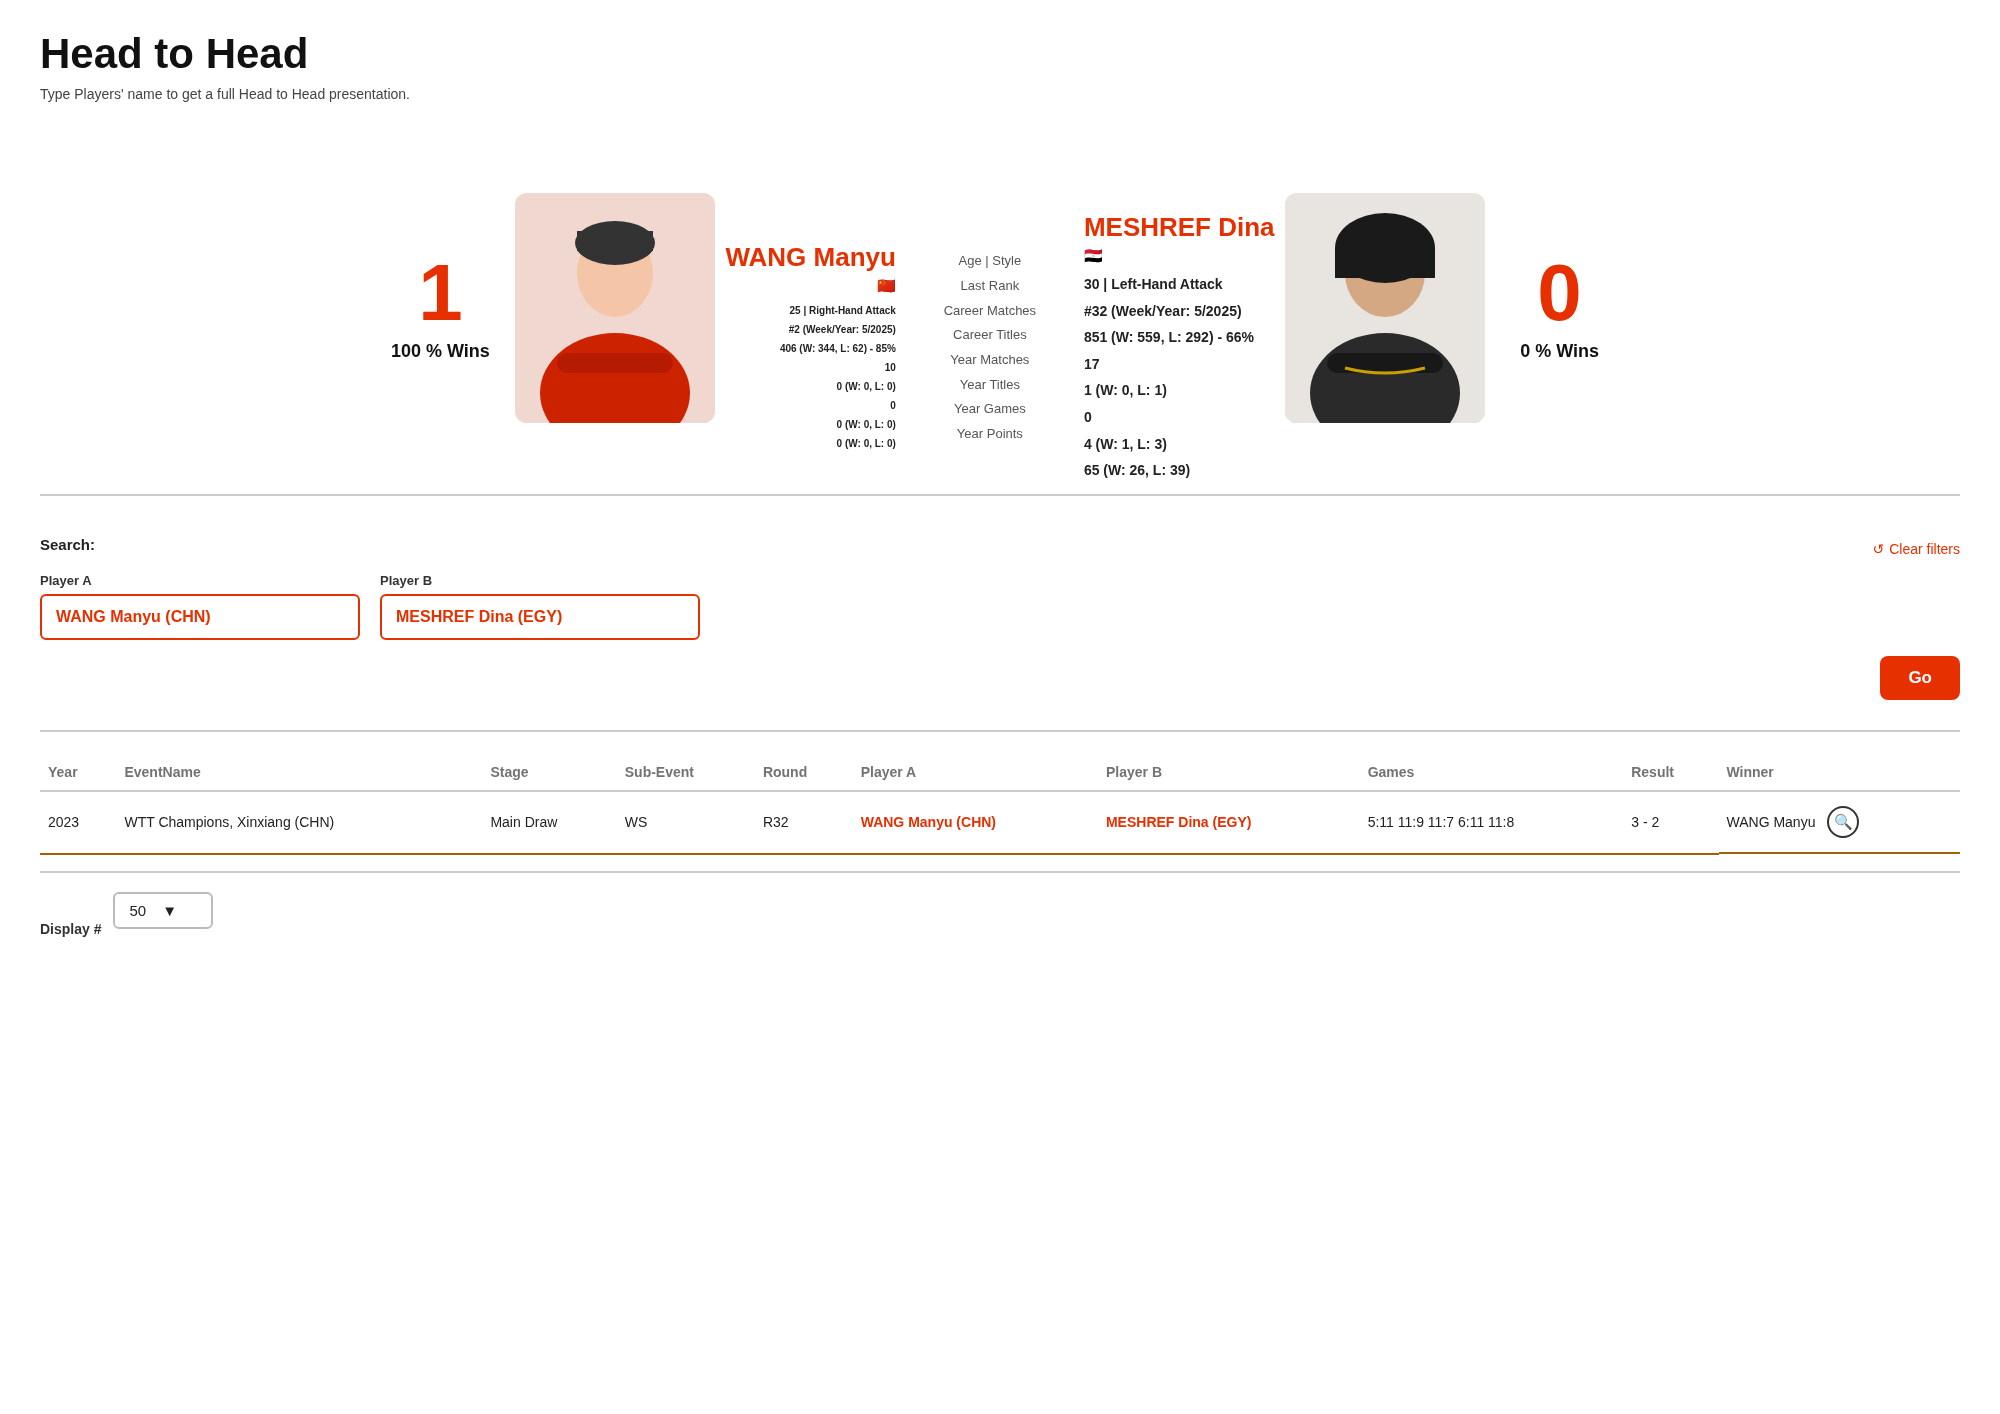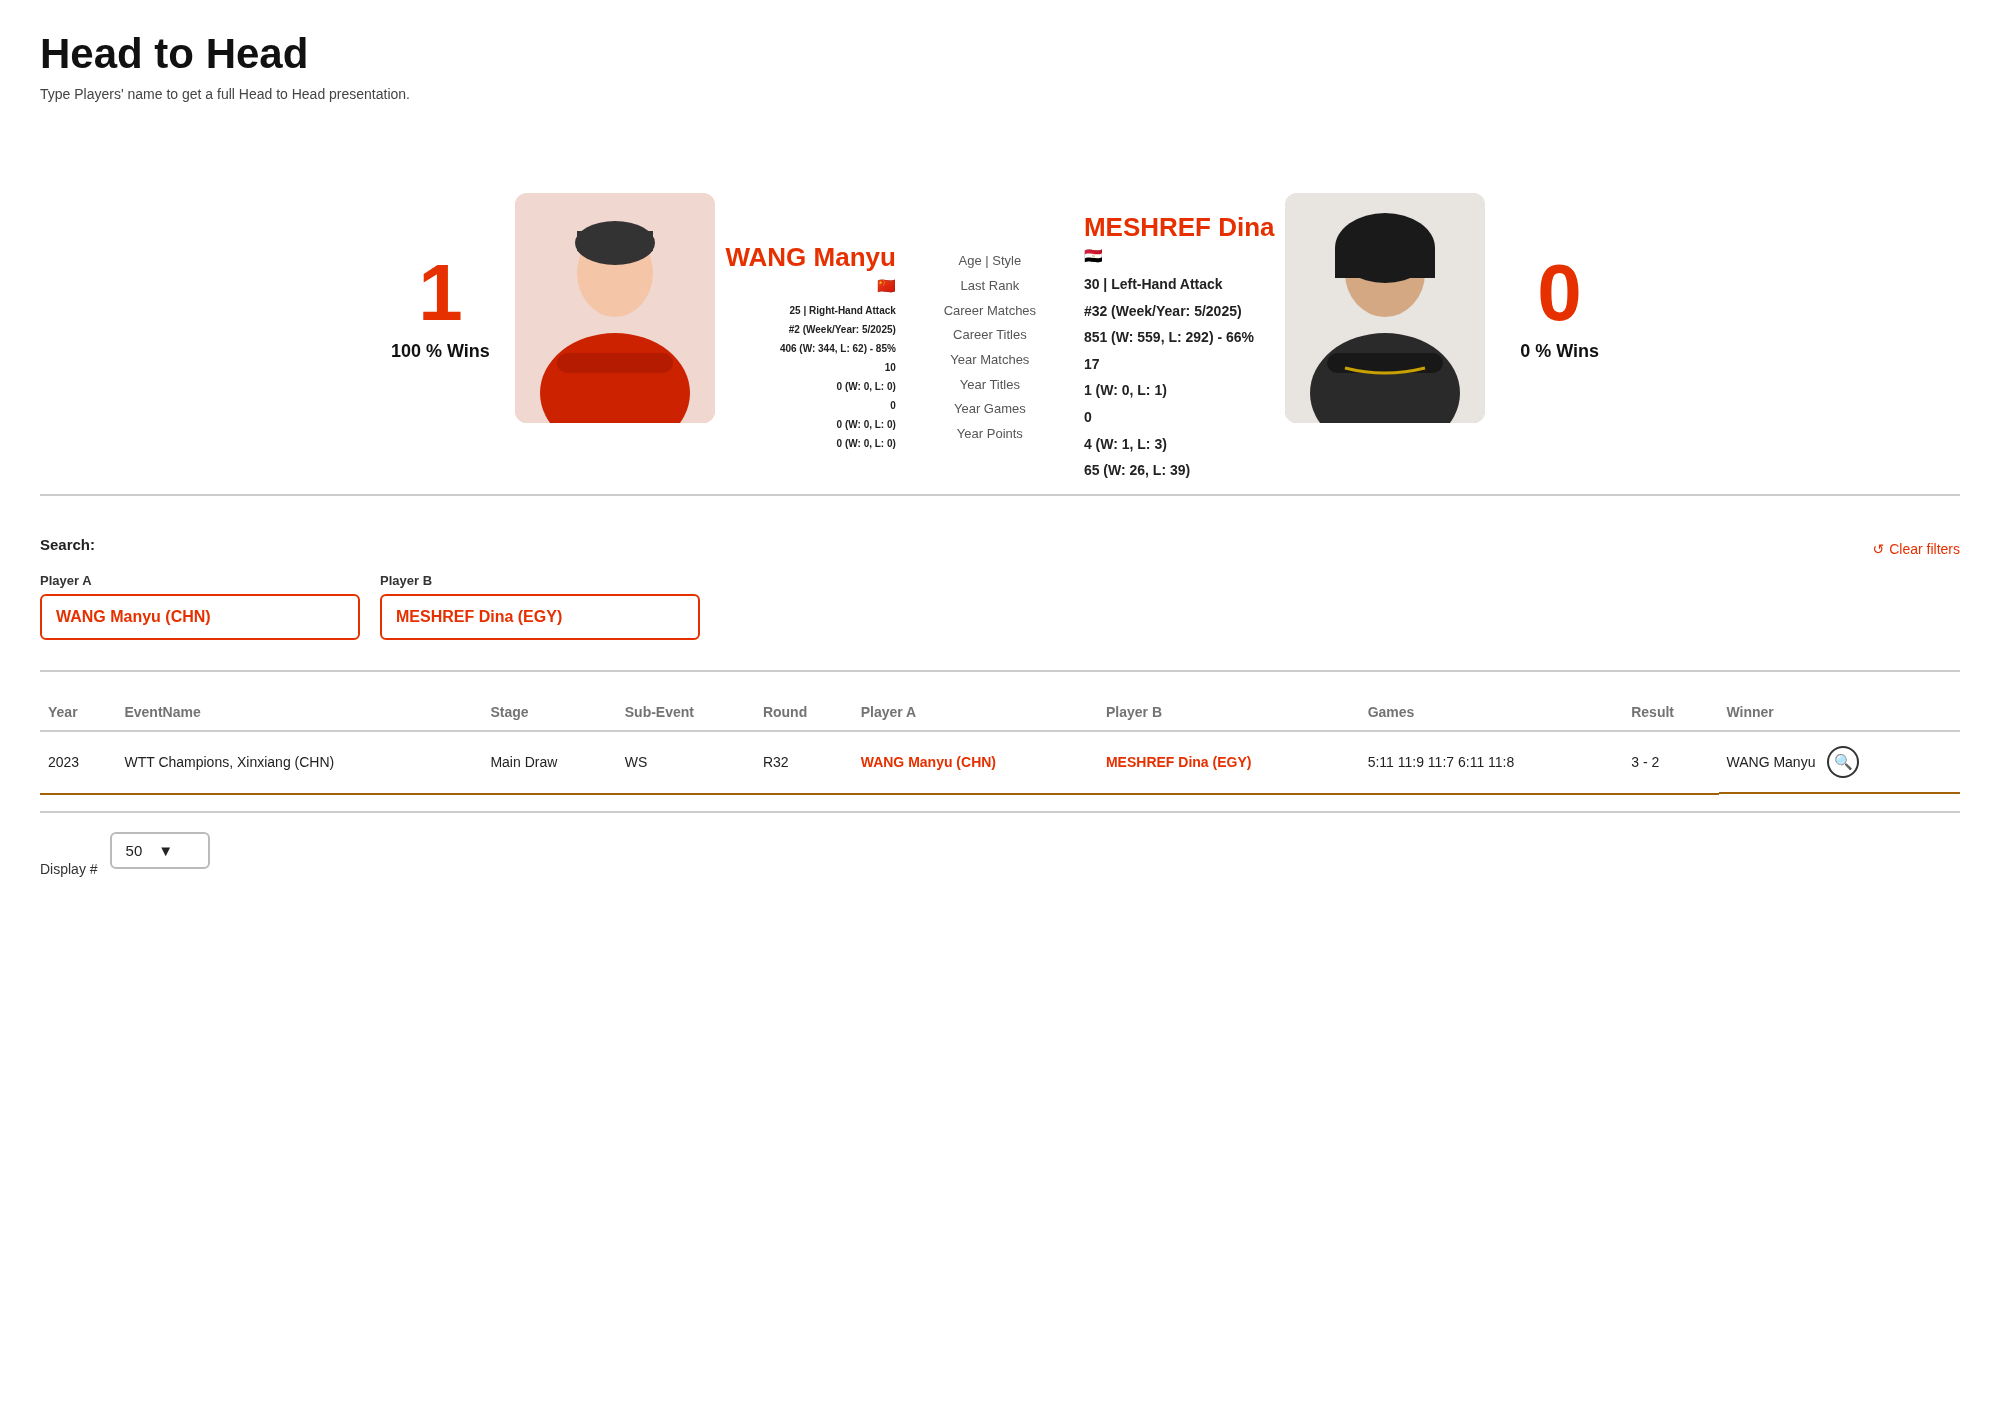--- a/index.html
+++ b/index.html
@@ -198,21 +198,21 @@
     .display-row {
       display: flex;
       align-items: center;
       gap: 12px;
       margin-top: 16px;
       padding: 12px 0;
       border-top: 2px solid #ccc;
     }
     .display-label {
       font-size: 14px;
-      font-weight: 400;
+      font-weight: 700;
       color: #333;
       margin-top: 36px;
     }
     .display-select {
       border: 2px solid #bbb;
       border-radius: 6px;
       padding: 8px 14px;
       font-size: 15px;
       display: flex;
       align-items: center;
@@ -400,20 +400,23 @@
   </div>
   <div class="search-row">
     <div class="search-field">
       <label>Player A</label>
       <input type="text" value="WANG Manyu (CHN)" style="">
     </div>
     <div class="search-field">
       <label>Player B</label>
       <input type="text" value="MESHREF Dina (EGY)" style="">
     </div>
+  </div>
+  <div class="search-bottom-row">
+    <button class="go-btn">Go</button>
   </div>
 </div>
 
 <hr class="divider">
 
 <table>
   <thead>
     <tr>
       <th>Year</th>
       <th>EventName</th>

